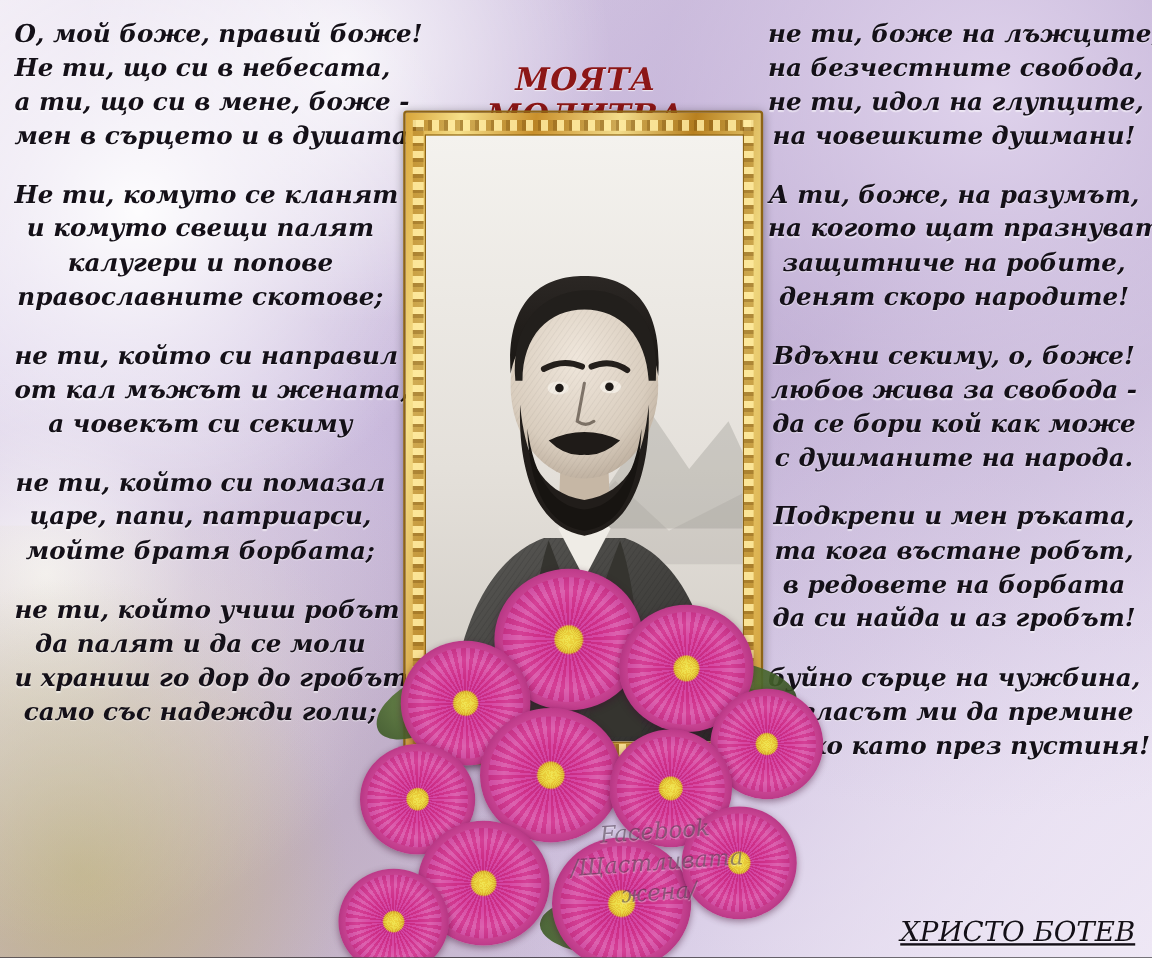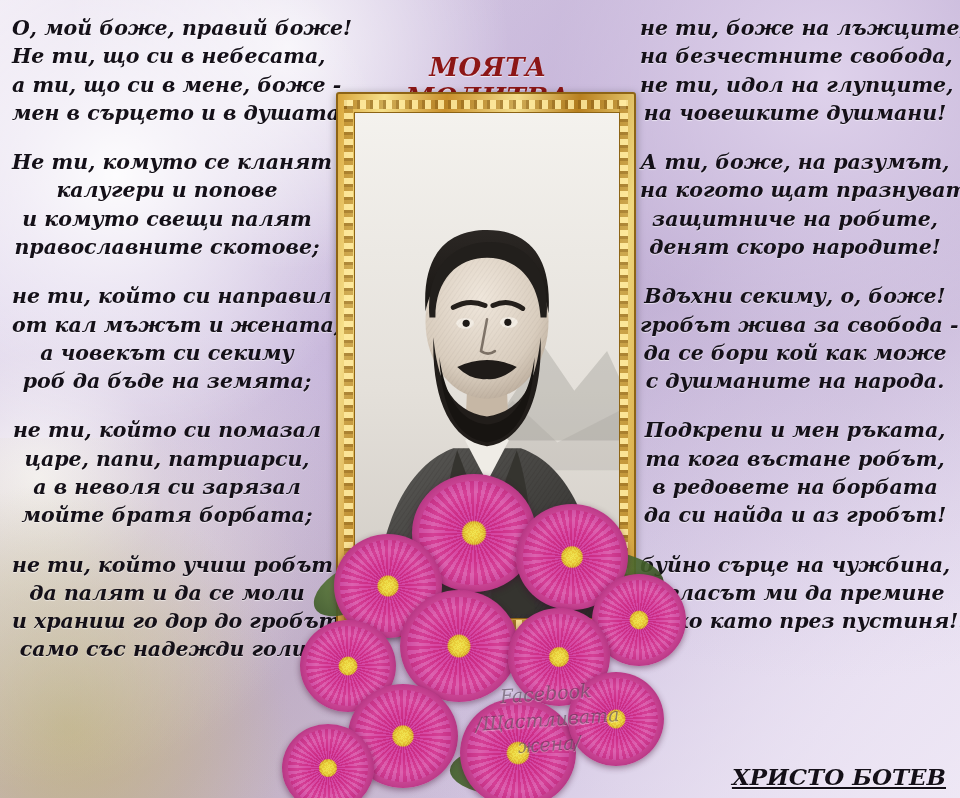--- a/index.html
+++ b/index.html
@@ -169,21 +169,21 @@
     text-shadow: 0 1px 1px rgba(255,255,255,0.4);
     pointer-events: none;
   }
 
   
   #signature {
     position: absolute;
     right: 14px;
     bottom: 8px;
     font-style: italic;
-    font-weight: 700;
+    font-weight: 400;
     font-size: 23px;
     color: #141018;
     text-decoration: underline;
     text-shadow: 0 1px 1px rgba(255,255,255,0.55);
     text-align: center;
   }
 </style>
 </head>
 <body>
 
@@ -191,34 +191,32 @@
 
   <div class="poem-col left" id="left-col">
       <div class="stanza">
         <span class="vline">О, мой боже, правий боже!</span>
         <span class="vline">Не ти, що си в небесата,</span>
         <span class="vline">а ти, що си в мене, боже -</span>
         <span class="vline">мен в сърцето и в душата...</span>
       </div>
       <div class="stanza">
         <span class="vline">Не ти, комуто се кланят</span>
+        <span class="vline">и комуто свещи палят</span>
         <span class="vline">калугери и попове</span>
-        <span class="vline">и комуто свещи палят</span>
         <span class="vline">православните скотове;</span>
       </div>
       <div class="stanza">
         <span class="vline">не ти, който си направил</span>
         <span class="vline">от кал мъжът и жената,</span>
         <span class="vline">а човекът си секиму</span>
-        <span class="vline">роб да бъде на земята;</span>
       </div>
       <div class="stanza">
         <span class="vline">не ти, който си помазал</span>
         <span class="vline">царе, папи, патриарси,</span>
-        <span class="vline">а в неволя си зарязал</span>
         <span class="vline">мойте братя борбата;</span>
       </div>
       <div class="stanza">
         <span class="vline">не ти, който учиш робът</span>
         <span class="vline">да палят и да се моли</span>
         <span class="vline">и храниш го дор до гробът</span>
         <span class="vline">само със надежди голи;</span>
       </div>
     </div>
 
@@ -310,21 +308,21 @@
         <span class="vline">на човешките душмани!</span>
       </div>
       <div class="stanza">
         <span class="vline">А ти, боже, на разумът,</span>
         <span class="vline">на когото щат празнуват</span>
         <span class="vline">защитниче на робите,</span>
         <span class="vline">денят скоро народите!</span>
       </div>
       <div class="stanza">
         <span class="vline">Вдъхни секиму, о, боже!</span>
-        <span class="vline">гробът жива за свобода -</span>
+        <span class="vline">любов жива за свобода -</span>
         <span class="vline">да се бори кой как може</span>
         <span class="vline">с душманите на народа.</span>
       </div>
       <div class="stanza">
         <span class="vline">Подкрепи и мен ръката,</span>
         <span class="vline">та кога въстане робът,</span>
         <span class="vline">в редовете на борбата</span>
         <span class="vline">да си найда и аз гробът!</span>
       </div>
       <div class="stanza">

